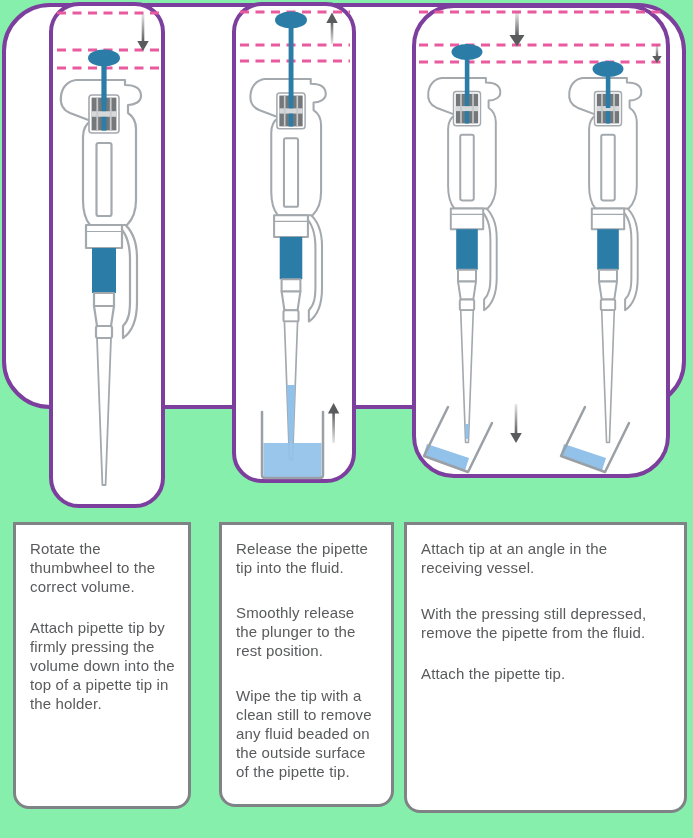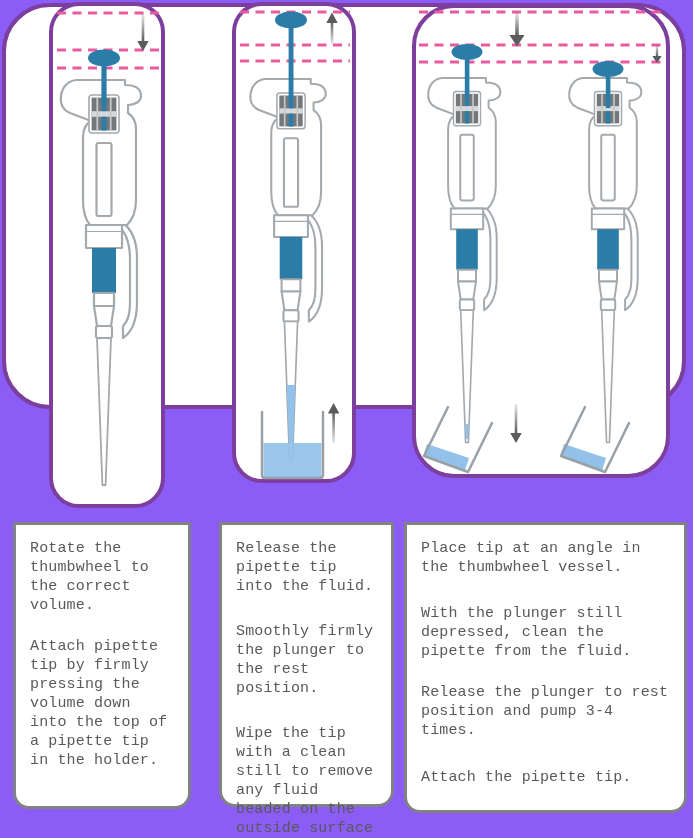--- a/index.html
+++ b/index.html
@@ -1,21 +1,21 @@
 <!DOCTYPE html>
 <html style="--purple: #7d3f9d; --pink: #ea5a9e; --blue: #2b7da8; --fluid: #92c1ea; --outline: #a4a9ae; --wheel: #74787b; --arrow: #5a5b5d; --text: #595a5c; --box_border: #808386;"><head>
 <meta charset="utf-8">
 <style>
   :root{
     --purple:#7d3f9d; --pink:#ea5a9e; --blue:#2b7da8; --fluid:#92c1ea;
     --outline:#a4a9ae; --wheel:#74787b; --arrow:#5a5b5d; --text:#595a5c; --box_border:#808386;
   }
   html,body{margin:0;padding:0;background:#fff;}
-  .canvas{position:relative;width:693px;height:838px;background:#8b5cf6;overflow:hidden;
-          font-family:Liberation Mono, monospace;}
+  .canvas{position:relative;width:693px;height:838px;background:#86efac;overflow:hidden;
+          font-family:Liberation Sans, sans-serif;}
   .big-outline{position:absolute;left:2px;top:3px;width:684px;height:406px;box-sizing:border-box;
                border:4.5px solid var(--purple);border-radius:48px;background:#fff;}
   .panel{position:absolute;box-sizing:border-box;background:#fff;border:4px solid var(--purple);}
   #panel1{left:49px;top:2px;width:116px;height:506px;border-radius:30px;}
   #panel2{left:232px;top:2px;width:124px;height:481px;border-radius:30px;}
   #panel3{left:412px;top:4px;width:258px;height:474px;border-radius:42px;}
   svg.art{position:absolute;left:0;top:0;}
   .body{fill:#fff;stroke:var(--outline);stroke-width:2.2;stroke-linejoin:round;}
   .tipc{stroke-width:1.8;}
   .thin{stroke:var(--outline);stroke-width:1.2;}
@@ -179,24 +179,23 @@
     </g>
   </svg>
 
   <div class="tbox" id="box1">
     <p class="gapA">Rotate the thumbwheel to the correct volume.</p>
     <p class="gapA">Attach pipette tip by firmly pressing the volume down into the top of a pipette tip in the holder.</p>
   </div>
 
   <div class="tbox" id="box2">
     <p class="gapB">Release the pipette tip into the fluid.</p>
-    <p class="gapB">Smoothly firmly the plunger to the rest position.</p>
+    <p class="gapB">Smoothly release the plunger to the rest position.</p>
     <p>Wipe the tip with a clean still to remove any fluid beaded on the outside surface of the pipette tip.</p>
   </div>
 
   <div class="tbox" id="box3">
-    <p class="gapC">Place tip at an angle in the thumbwheel vessel.</p>
-    <p class="gapA">With the plunger still depressed, clean the pipette from the fluid.</p>
-    <p class="gapD">Release the plunger to rest position and pump 3-4 times.</p>
+    <p class="gapC">Attach tip at an angle in the receiving vessel.</p>
+    <p class="gapA">With the pressing still depressed, remove the pipette from the fluid.</p>
     <p>Attach the pipette tip.</p>
   </div>
 
 </div>
 
 </body></html>

